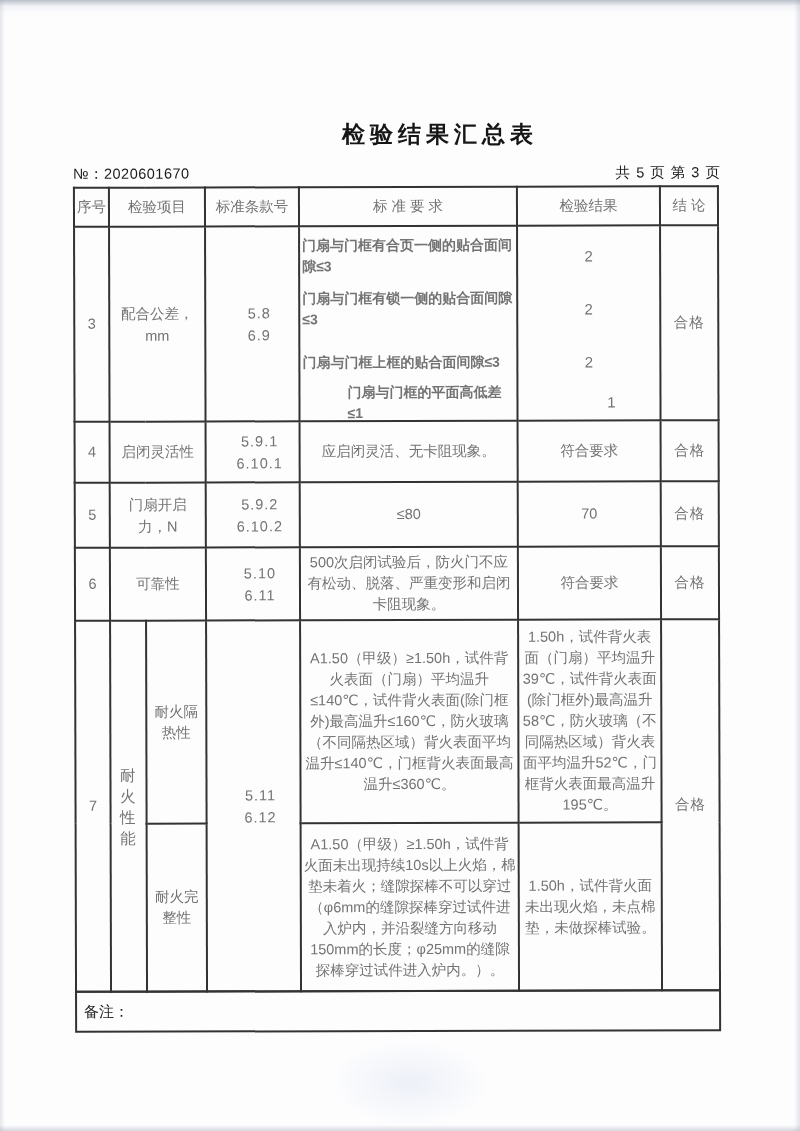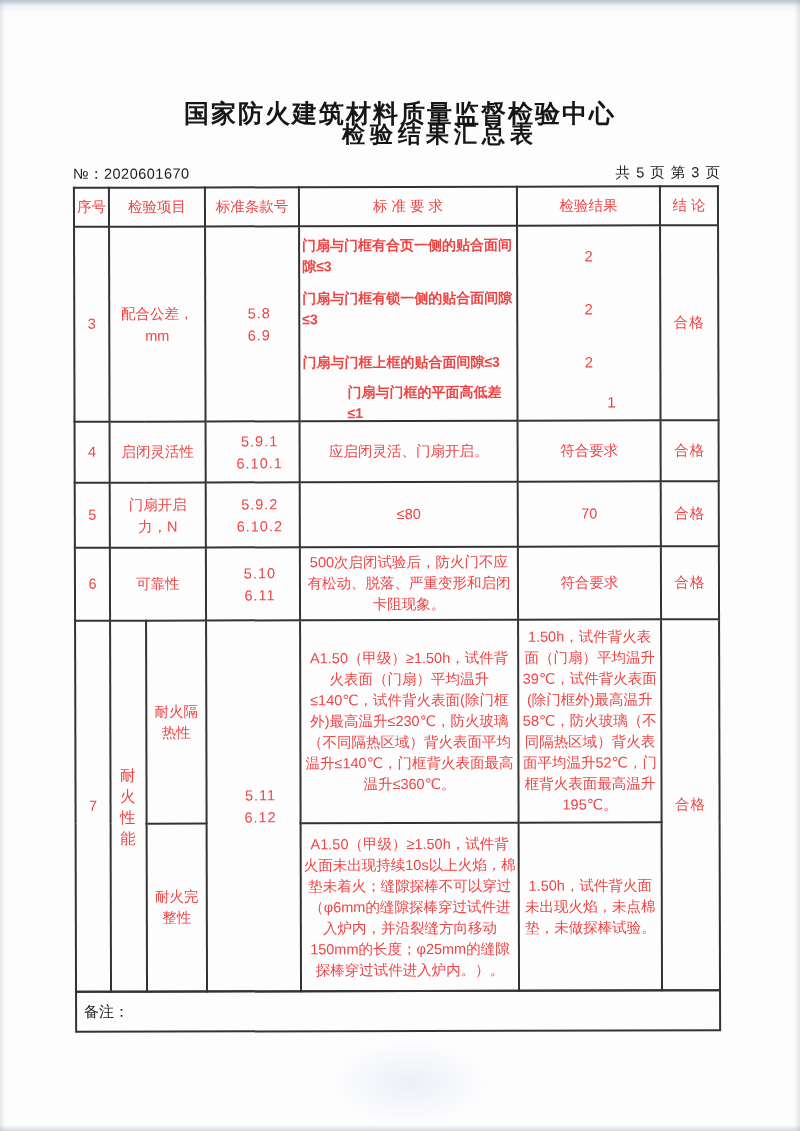--- a/index.html
+++ b/index.html
@@ -30,21 +30,21 @@
     text-align:center; font-size:23px; font-weight:bold; letter-spacing:5px; color:#161616;padding-left:40px; }
 
   .sheet { position:absolute; left:74px; top:163px; width:648px; transform:rotate(-0.15deg); }
   .meta { display:flex; justify-content:space-between; align-items:flex-end;
     font-size:14.5px; height:20px; margin-bottom:3px; color:#1b1b1b; }
   .meta .no { letter-spacing:0.5px; }
   .meta .pages { letter-spacing:1px; padding-right:0px; }
 
   table.summary { border-collapse:collapse; table-layout:fixed; width:646px; }
   table.summary td { border:2px solid #333333; vertical-align:middle; text-align:center;
-    font-size:14.5px; padding:2px; line-height:21px; color:#ef4444; overflow:hidden; }
+    font-size:14.5px; padding:2px; line-height:21px; color:#737373; overflow:hidden; }
 
   .clause { letter-spacing:1px; }
   .clause div { line-height:22px;padding-left:14px; }
   .req { text-align:left; padding:3px 6px; font-size:14px; line-height:22px; }
   .req-tight { text-align:left; padding:3px 4px 3px 6px; font-size:13px; line-height:20px; vertical-align:middle;margin-left:9px; }
   .res-tight { text-align:left; padding:4px 4px 4px 6px; font-size:13.5px; line-height:19.5px; vertical-align:top; }
   .res-mid { text-align:left; padding:3px 4px 3px 6px; font-size:13.5px; line-height:20px;border-radius:7px; }
 
   .r3req { vertical-align:top; padding:4px 6px; }
   .r3res { vertical-align:top; padding:4px 2px; }
@@ -60,21 +60,20 @@
   .two-line div { line-height:22px; }
 
   .remark-box { box-sizing:border-box; width:646px; height:42px; border:2px solid #333333;
     margin-top:-2px; display:flex; align-items:center; padding-left:7px; font-size:15px; }
 </style>
 </head>
 <body>
 
 <div class="scan-page">
 
-  <div class="title1">国家防火建筑材料质量监督检验中心</div>
   <div class="title2">检验结果汇总表</div>
 
   <div class="sheet">
     <div class="meta">
       <span class="no">№：2020601670</span>
       <span class="pages">共 5 页 第 3 页</span>
     </div>
 
     <table class="summary">
       <colgroup>
@@ -122,21 +121,21 @@
         <td class="concl">合格</td>
       </tr>
 
       <tr style="height:61px">
         <td class="seq-cell">4</td>
         <td colspan="2">启闭灵活性</td>
         <td class="clause">
           <div>5.9.1</div>
           <div>6.10.1</div>
         </td>
-        <td>应启闭灵活、门扇开启。</td>
+        <td>应启闭灵活、无卡阻现象。</td>
         <td>符合要求</td>
         <td class="concl">合格</td>
       </tr>
 
       <tr style="height:65px">
         <td class="seq-cell">5</td>
         <td colspan="2" class="two-line">
           <div>门扇开启</div>
           <div>力，N</div>
         </td>
@@ -164,21 +163,21 @@
       <tr style="height:203px">
         <td rowspan="2" class="seq-cell">7</td>
         <td rowspan="2">
           <div class="vert-name">耐火性能</div>
         </td>
         <td class="sub-name">耐火隔热性</td>
         <td rowspan="2" class="clause">
           <div>5.11</div>
           <div>6.12</div>
         </td>
-        <td class="req">A1.50（甲级）≥1.50h，试件背火表面（门扇）平均温升≤140℃，试件背火表面(除门框外)最高温升≤230℃，防火玻璃（不同隔热区域）背火表面平均温升≤140℃，门框背火表面最高温升≤360℃。</td>
+        <td class="req">A1.50（甲级）≥1.50h，试件背火表面（门扇）平均温升≤140℃，试件背火表面(除门框外)最高温升≤160℃，防火玻璃（不同隔热区域）背火表面平均温升≤140℃，门框背火表面最高温升≤360℃。</td>
         <td class="res-tight">1.50h，试件背火表面（门扇）平均温升39℃，试件背火表面(除门框外)最高温升58℃，防火玻璃（不同隔热区域）背火表面平均温升52℃，门框背火表面最高温升195℃。</td>
         <td rowspan="2" class="concl">合格</td>
       </tr>
 
       <tr style="height:168px">
         <td class="sub-name">耐火完整性</td>
         <td class="req-tight">A1.50（甲级）≥1.50h，试件背火面未出现持续10s以上火焰，棉垫未着火；缝隙探棒不可以穿过（φ6mm的缝隙探棒穿过试件进入炉内，并沿裂缝方向移动150mm的长度；φ25mm的缝隙探棒穿过试件进入炉内。）。</td>
         <td class="res-mid">1.50h，试件背火面未出现火焰，未点棉垫，未做探棒试验。</td>
       </tr>
     </tbody>

